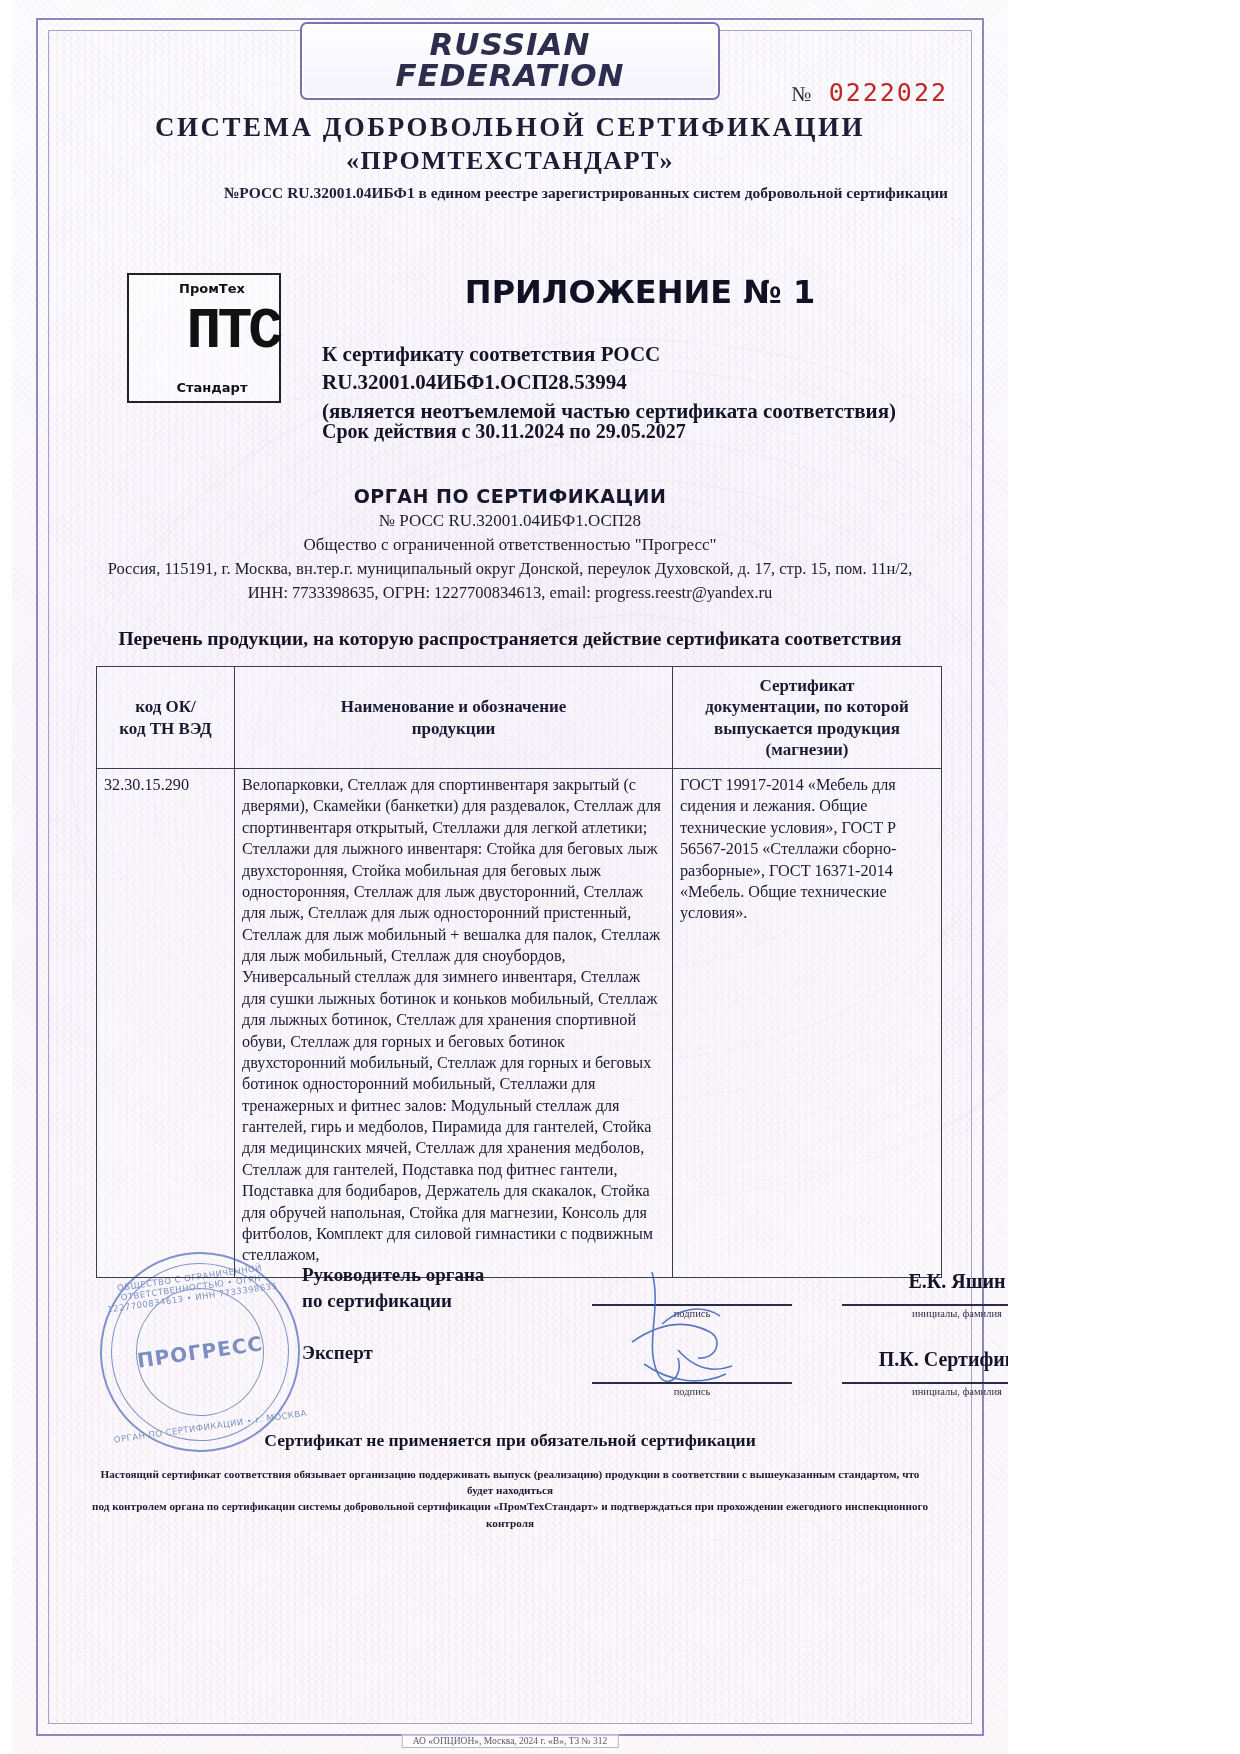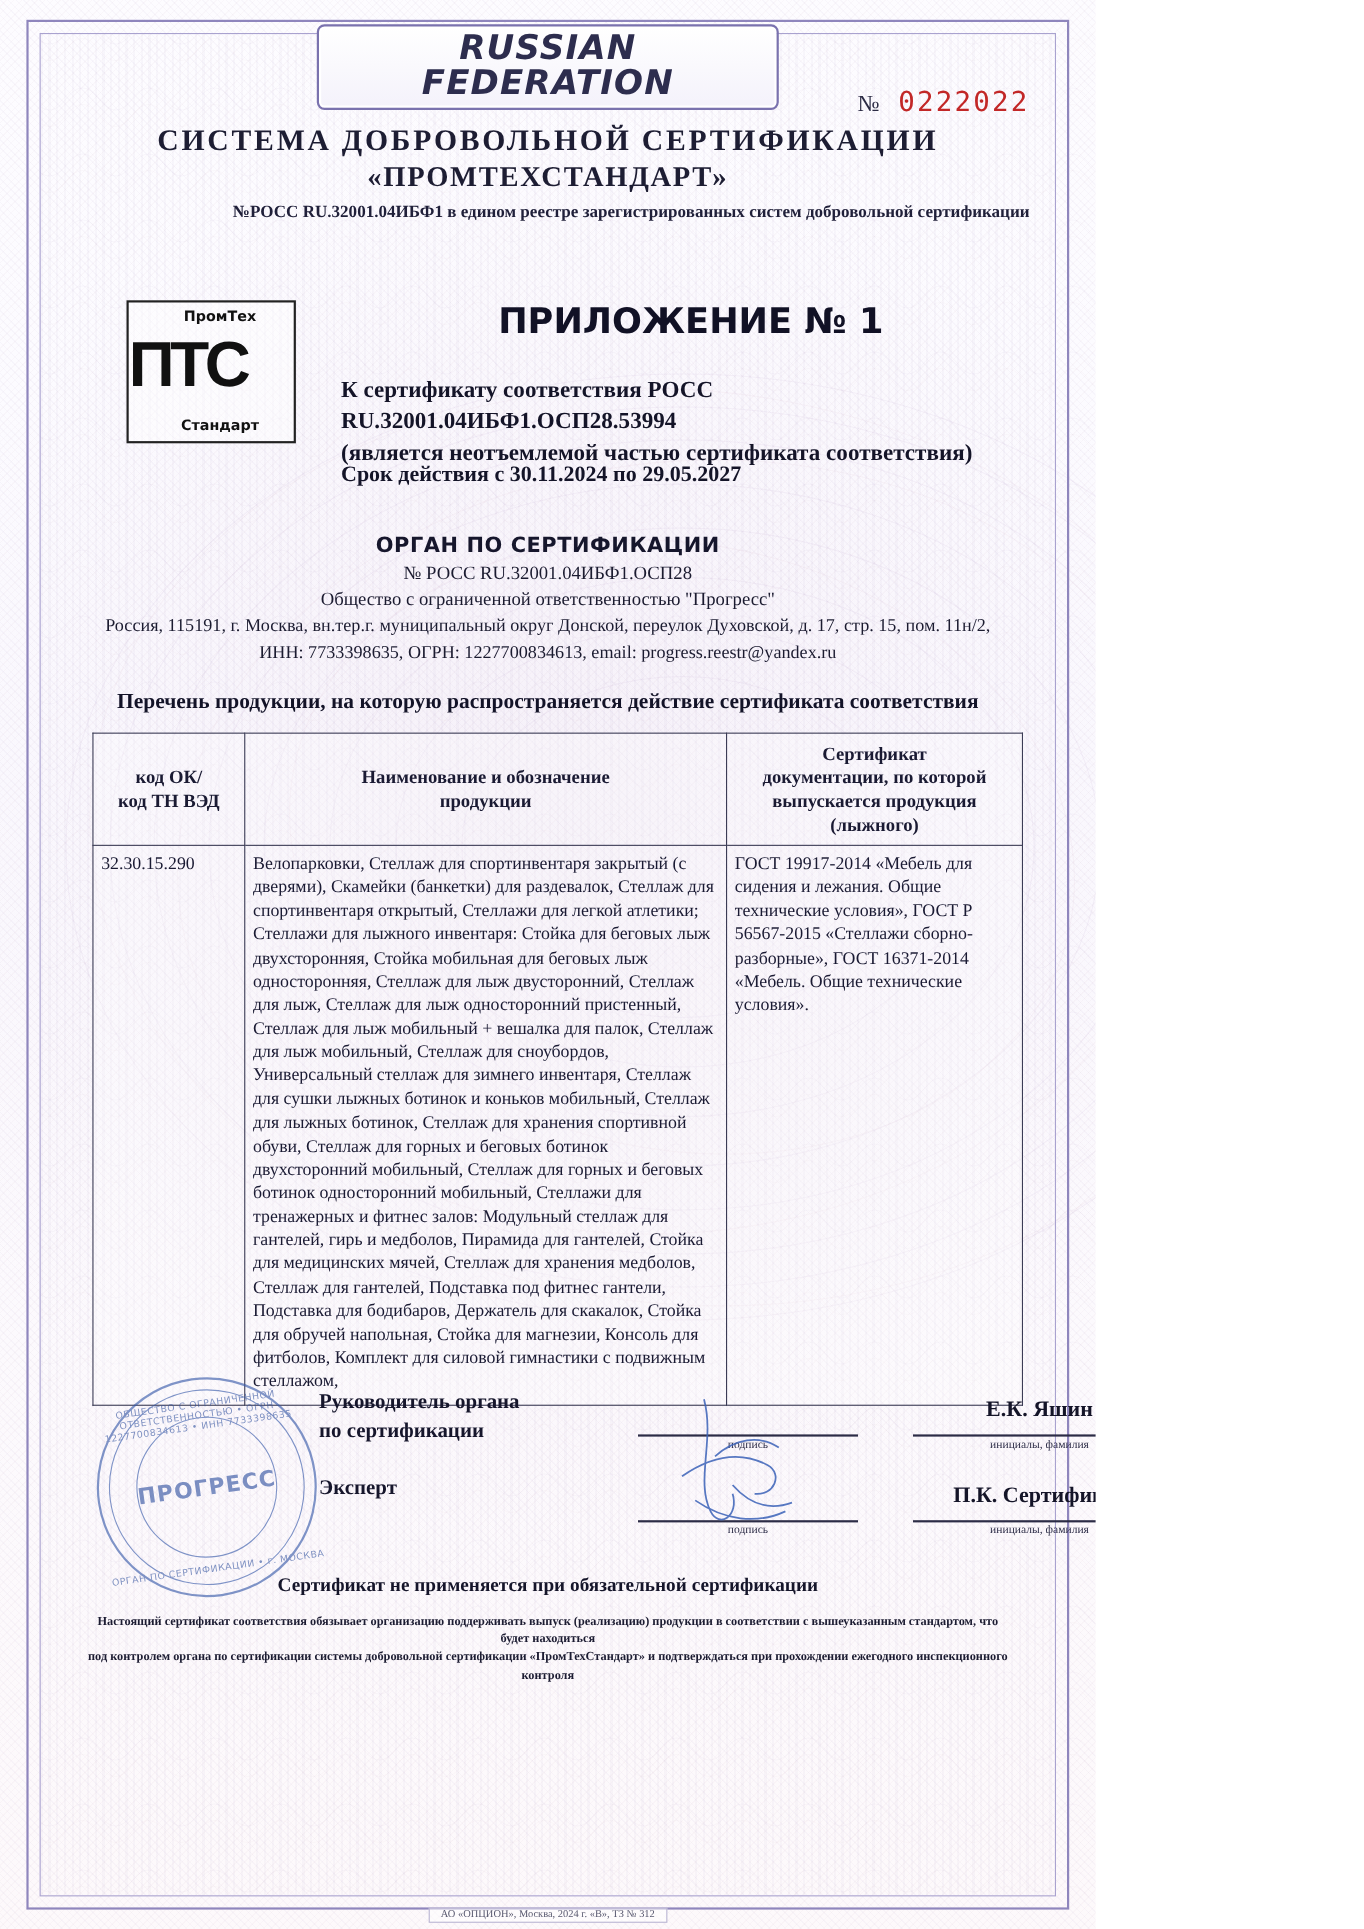--- a/index.html
+++ b/index.html
@@ -14,20 +14,21 @@
   .page {
     position: relative;
     width: 996px;
     height: 1754px;
     overflow: hidden;
     background:
       repeating-linear-gradient(45deg, rgba(160,140,190,0.055) 0px, rgba(160,140,190,0.055) 1px, rgba(255,255,255,0) 1px, rgba(255,255,255,0) 5px),
       repeating-linear-gradient(-45deg, rgba(190,150,170,0.05) 0px, rgba(190,150,170,0.05) 1px, rgba(255,255,255,0) 1px, rgba(255,255,255,0) 5px),
       radial-gradient(circle at 50% 44%, rgba(205,170,200,0.13) 0%, rgba(255,255,255,0) 58%),
       linear-gradient(180deg, #fdfcff 0%, #fbfaff 40%, #fdf9fb 100%);
+    margin-left: 12px;
   }
   
   .guilloche {
     position: absolute;
     inset: 0;
     pointer-events: none;
     opacity: 0.5;
   }
   .border-outer {
     position: absolute;
@@ -142,22 +143,22 @@
     font-family: "DejaVu Sans", sans-serif;
     font-weight: bold;
     font-size: 13px;
     color: #111;
   }
   .logo-top-text { top: 6px; }
   .logo-bottom-text { bottom: 6px; }
   .logo-glyph {
     position: absolute;
     left: 0; right: 0; top: 28px;
-    text-align: left;
-    font-family: Liberation Sans, sans-serif;
+    text-align: right;
+    font-family: Liberation Mono, monospace;
     font-weight: bold;
     font-size: 58px;
     line-height: 1;
     color: #111;
     letter-spacing: -4px;
   }
 
   
   .appendix-title {
     position: absolute;
@@ -457,21 +458,21 @@
             <div>код ТН ВЭД</div>
           </th>
           <th>
             <div>Наименование и обозначение</div>
             <div>продукции</div>
           </th>
           <th class="col-doc">
             <div>Сертификат</div>
             <div>документации, по которой</div>
             <div>выпускается продукция</div>
-            <div>(лыжного)</div>
+            <div>(магнезии)</div>
           </th>
         </tr>
       </thead>
       <tbody>
         <tr>
           <td class="td-code">32.30.15.290</td>
           <td class="td-name">Велопарковки, Стеллаж для спортинвентаря закрытый (с дверями), Скамейки (банкетки) для раздевалок, Стеллаж для спортинвентаря открытый, Стеллажи для легкой атлетики;  Стеллажи для лыжного инвентаря: Стойка для беговых лыж двухсторонняя, Стойка мобильная для беговых лыж односторонняя, Стеллаж для лыж двусторонний, Стеллаж для лыж, Стеллаж для лыж односторонний пристенный, Стеллаж для лыж мобильный + вешалка для палок, Стеллаж для лыж мобильный, Стеллаж для сноубордов, Универсальный стеллаж для зимнего инвентаря, Стеллаж для сушки лыжных ботинок и коньков мобильный, Стеллаж для лыжных ботинок, Стеллаж для хранения спортивной обуви, Стеллаж для горных и беговых ботинок двухсторонний мобильный, Стеллаж для горных и беговых ботинок односторонний мобильный, Стеллажи для тренажерных и фитнес залов: Модульный стеллаж для гантелей, гирь и медболов, Пирамида для гантелей, Стойка для медицинских мячей, Стеллаж для хранения медболов, Стеллаж для гантелей, Подставка под фитнес гантели, Подставка для бодибаров, Держатель для скакалок, Стойка для обручей напольная, Стойка для магнезии, Консоль для фитболов, Комплект для силовой гимнастики с подвижным стеллажом,</td>
           <td class="td-doc">ГОСТ 19917-2014 «Мебель для сидения и лежания. Общие технические условия», ГОСТ Р 56567-2015 «Стеллажи сборно-разборные», ГОСТ 16371-2014 «Мебель. Общие технические условия».</td>
         </tr>
       </tbody>

